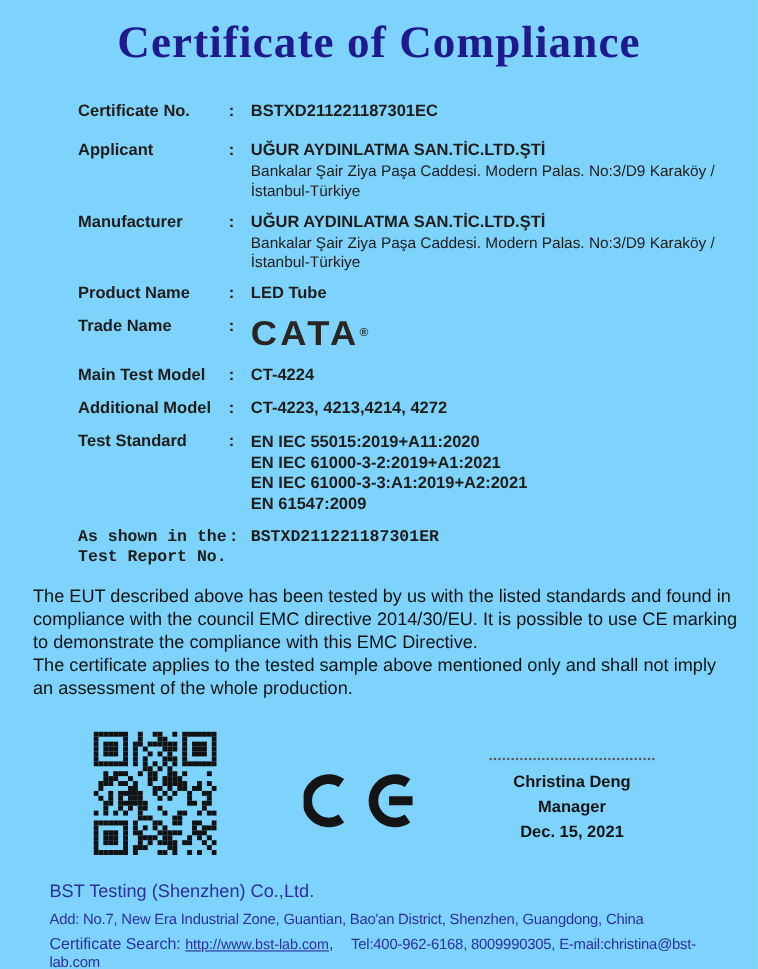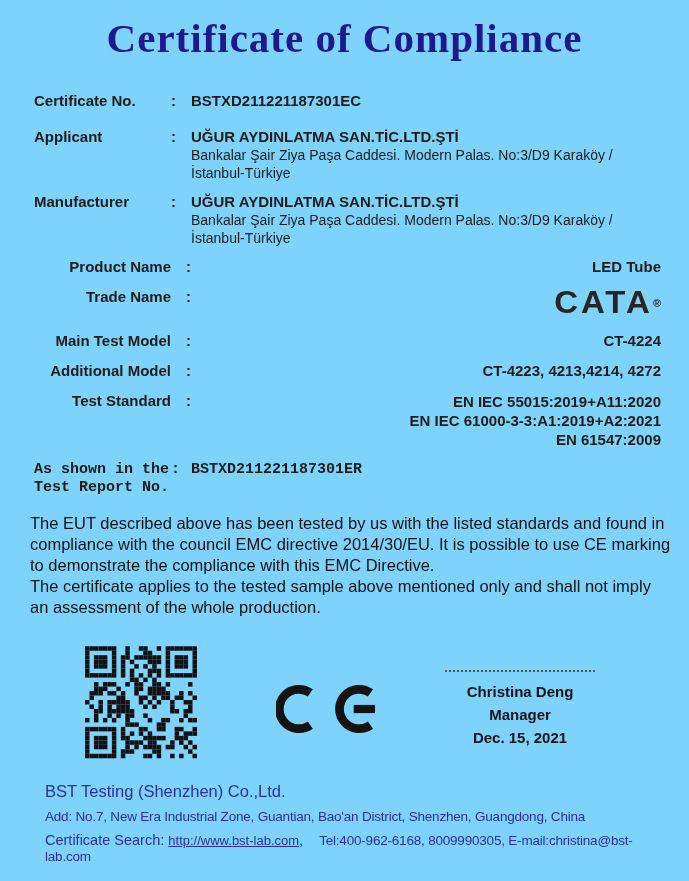--- a/index.html
+++ b/index.html
@@ -19,28 +19,28 @@
   }
   .title{
     margin-top:14px;
     text-align:center;
     font-family:"Liberation Serif",serif;
     font-weight:bold;
     font-size:41px;
     letter-spacing:1px;
     color:var(--title-navy);
   }
-  .fields{margin:30px 28px 0 34px;}
+  .fields{margin:30px 28px 0 71px;}
   .row{display:flex;align-items:flex-start;}
   .f-label{width:137px;font-weight:bold;font-size:15px;flex:0 0 137px;line-height:18px;}
   .f-colon{width:20px;flex:0 0 20px;font-weight:bold;font-size:15px;line-height:18px;}
   .f-value{flex:1;font-weight:bold;font-size:15px;line-height:18px;}
   .addr{font-weight:normal;font-size:14px;line-height:18px;}
   .mb18{margin-bottom:18px;}
-  .mb12{margin-bottom:12px;text-align:right;}
+  .mb12{margin-bottom:12px;}
   .mb10{margin-bottom:11px;}
   .std-line{line-height:19px;}
   .report-row{align-items:flex-start;font-family:Liberation Mono, monospace;}
   .cata-logo{
     display:inline-block;
     margin-top:-2px;
     font-weight:bold;
     font-size:33px;
     letter-spacing:3px;
     color:#2a2521;
@@ -127,20 +127,21 @@
       <div class="f-label">Additional Model</div>
       <div class="f-colon">:</div>
       <div class="f-value">CT-4223, 4213,4214, 4272</div>
     </div>
 
     <div class="row mb12">
       <div class="f-label">Test Standard</div>
       <div class="f-colon">:</div>
       <div class="f-value">
         <div class="std-line">EN IEC 55015:2019+A11:2020</div>
+        <div class="std-line">EN IEC 61000-3-2:2019+A1:2021</div>
         <div class="std-line">EN IEC 61000-3-3:A1:2019+A2:2021</div>
         <div class="std-line">EN 61547:2009</div>
       </div>
     </div>
 
     <div class="row report-row">
       <div class="f-label">As shown in the Test Report No.</div>
       <div class="f-colon">:</div>
       <div class="f-value">BSTXD211221187301ER</div>
     </div>

